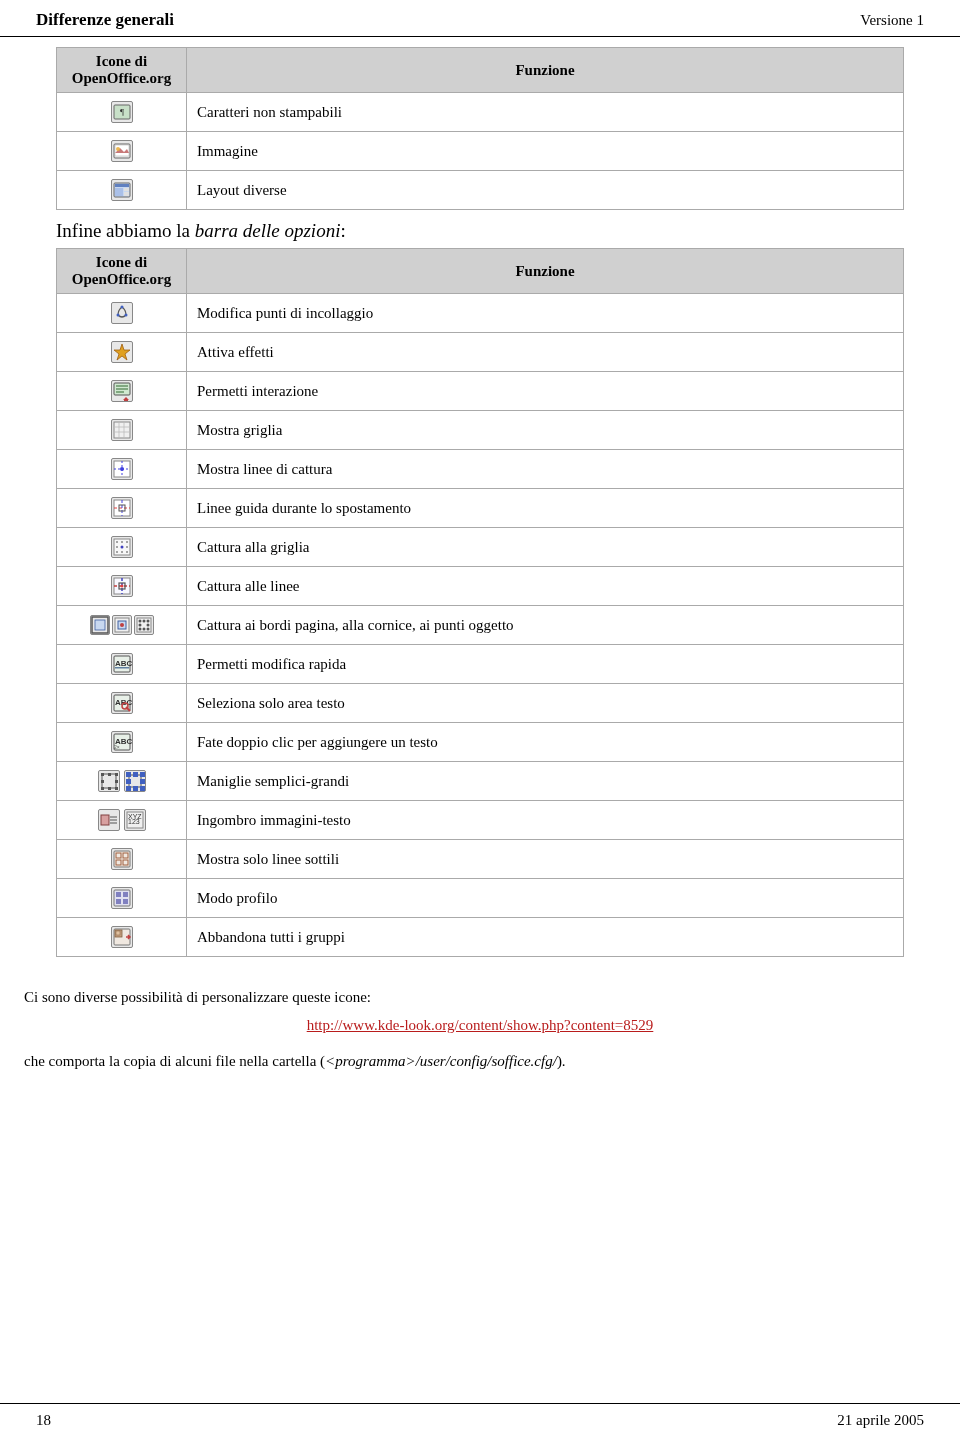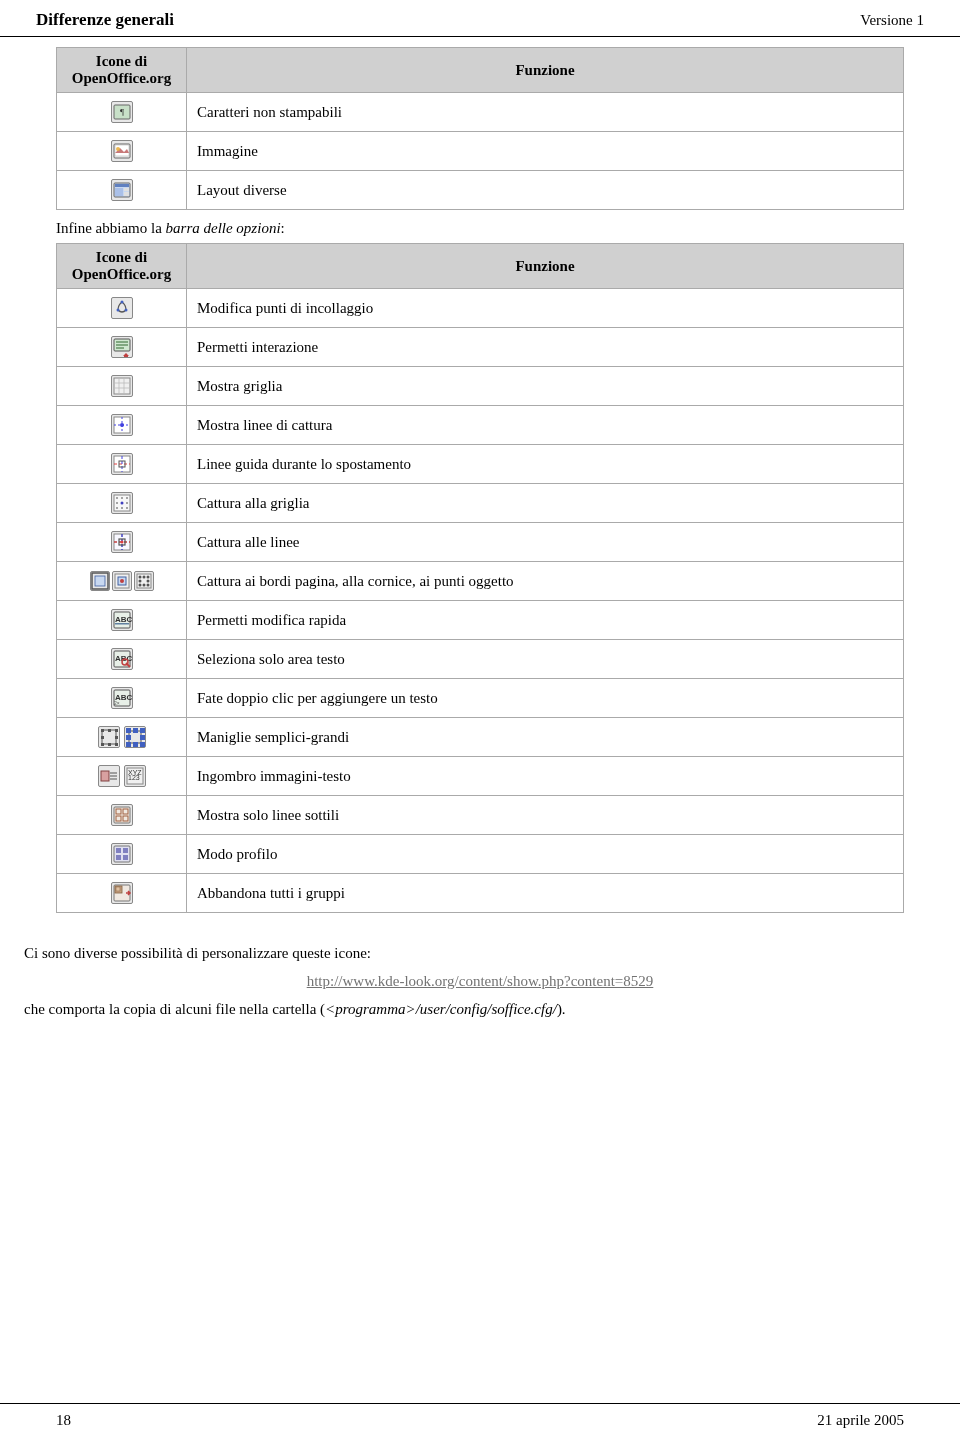--- a/index.html
+++ b/index.html
@@ -57,21 +57,21 @@
       justify-content: center;
       gap: 4px;
       min-height: 28px;
     }
     
     .barra-label {
       font-style: italic;
     }
     .between-text {
       padding: 10px 0 6px 0;
-      font-size: 15px;
+      font-size: 19px;
     }
     
     .icon-box {
       display: inline-flex;
       align-items: center;
       justify-content: center;
       width: 22px;
       height: 22px;
       border: 1px solid #888;
       background: #e8e8e8;
@@ -82,35 +82,35 @@
     }
     
     .page-footer {
       position: absolute;
       bottom: 0;
       left: 0;
       right: 0;
       display: flex;
       justify-content: space-between;
       align-items: center;
-      padding: 8px 56px;
+      padding: 8px 36px;
       border-top: 1.5px solid #000;
       font-size: 15px;
       gap: 28px;
     }
     
     .bottom-text {
       margin-top: 28px;
       font-size: 15px;
       line-height: 1.6;
       padding: 0 24px;
       text-align: left;
     }
     .bottom-text a {
-      color: #737373;
+      color: #b91c1c;
       text-decoration: underline;
     }
     .bottom-italic {
       font-style: italic;
     }
   </style>
 </head>
 <body>
 
 <div class="page-header">
@@ -200,20 +200,32 @@
                 <circle cx="10" cy="4" r="1.5" fill="#4060c0"></circle>
                 <circle cx="14" cy="12" r="1.5" fill="#4060c0"></circle>
                 <circle cx="6" cy="12" r="1.5" fill="#4060c0"></circle>
               </svg>
             </span>
           </div>
         </td>
         <td>Modifica punti di incollaggio</td>
       </tr>
 
+      <tr>
+        <td>
+          <div class="icon-cell">
+            <span class="icon-box">
+              <svg width="20" height="20" viewBox="0 0 20 20">
+                <polygon points="10,2 12,8 18,8 13,12 15,18 10,14 5,18 7,12 2,8 8,8" fill="#e0a020" stroke="#a06010" stroke-width="0.8"></polygon>
+              </svg>
+            </span>
+          </div>
+        </td>
+        <td>Attiva effetti</td>
+      </tr>
 
       <tr>
         <td>
           <div class="icon-cell">
             <span class="icon-box">
               <svg width="20" height="20" viewBox="0 0 20 20">
                 <rect x="2" y="2" width="16" height="12" rx="1" fill="#d0e8d0" stroke="#555" stroke-width="1"></rect>
                 <rect x="4" y="4" width="12" height="2" fill="#80a880"></rect>
                 <rect x="4" y="7" width="12" height="2" fill="#80a880"></rect>
                 <rect x="4" y="10" width="8" height="2" fill="#80a880"></rect>
@@ -503,21 +515,21 @@
   </table>
 </div>
 
 <div class="bottom-text">
   <p>
     <span>Ci sono diverse possibilità di personalizzare queste icone:</span>
   </p>
   <p style="text-align:center; margin-top:4px;">
     <a href="#">http://www.kde-look.org/content/show.php?content=8529</a>
   </p>
-  <p style="margin-top:4px;">
+  <p style="margin-top:12px;">
     <span>che comporta la copia di alcuni file nella cartella (</span><span class="bottom-italic">&lt;programma&gt;/user/config/soffice.cfg/</span><span>).</span>
   </p>
 </div>
 
 <div class="page-footer">
   <span>18</span>
   <span>21 aprile 2005</span>
 </div>
 
 </body></html>

